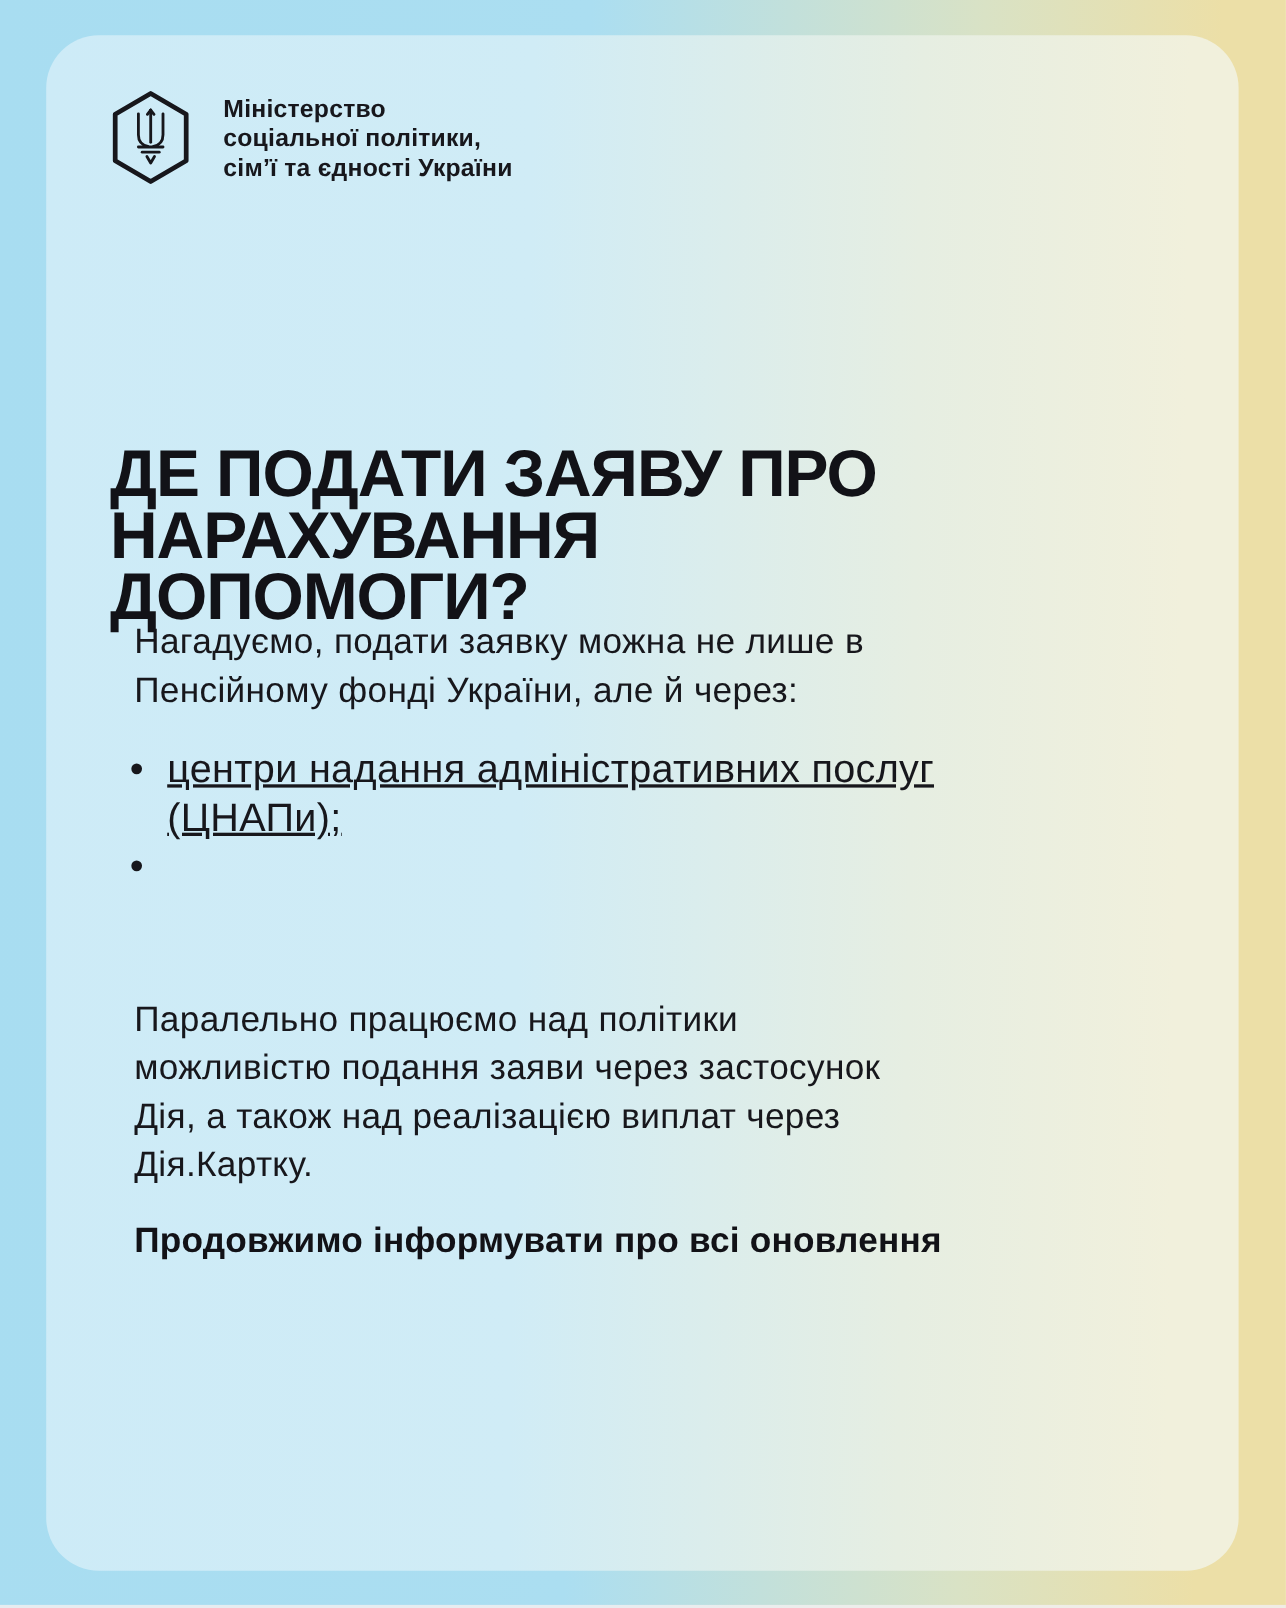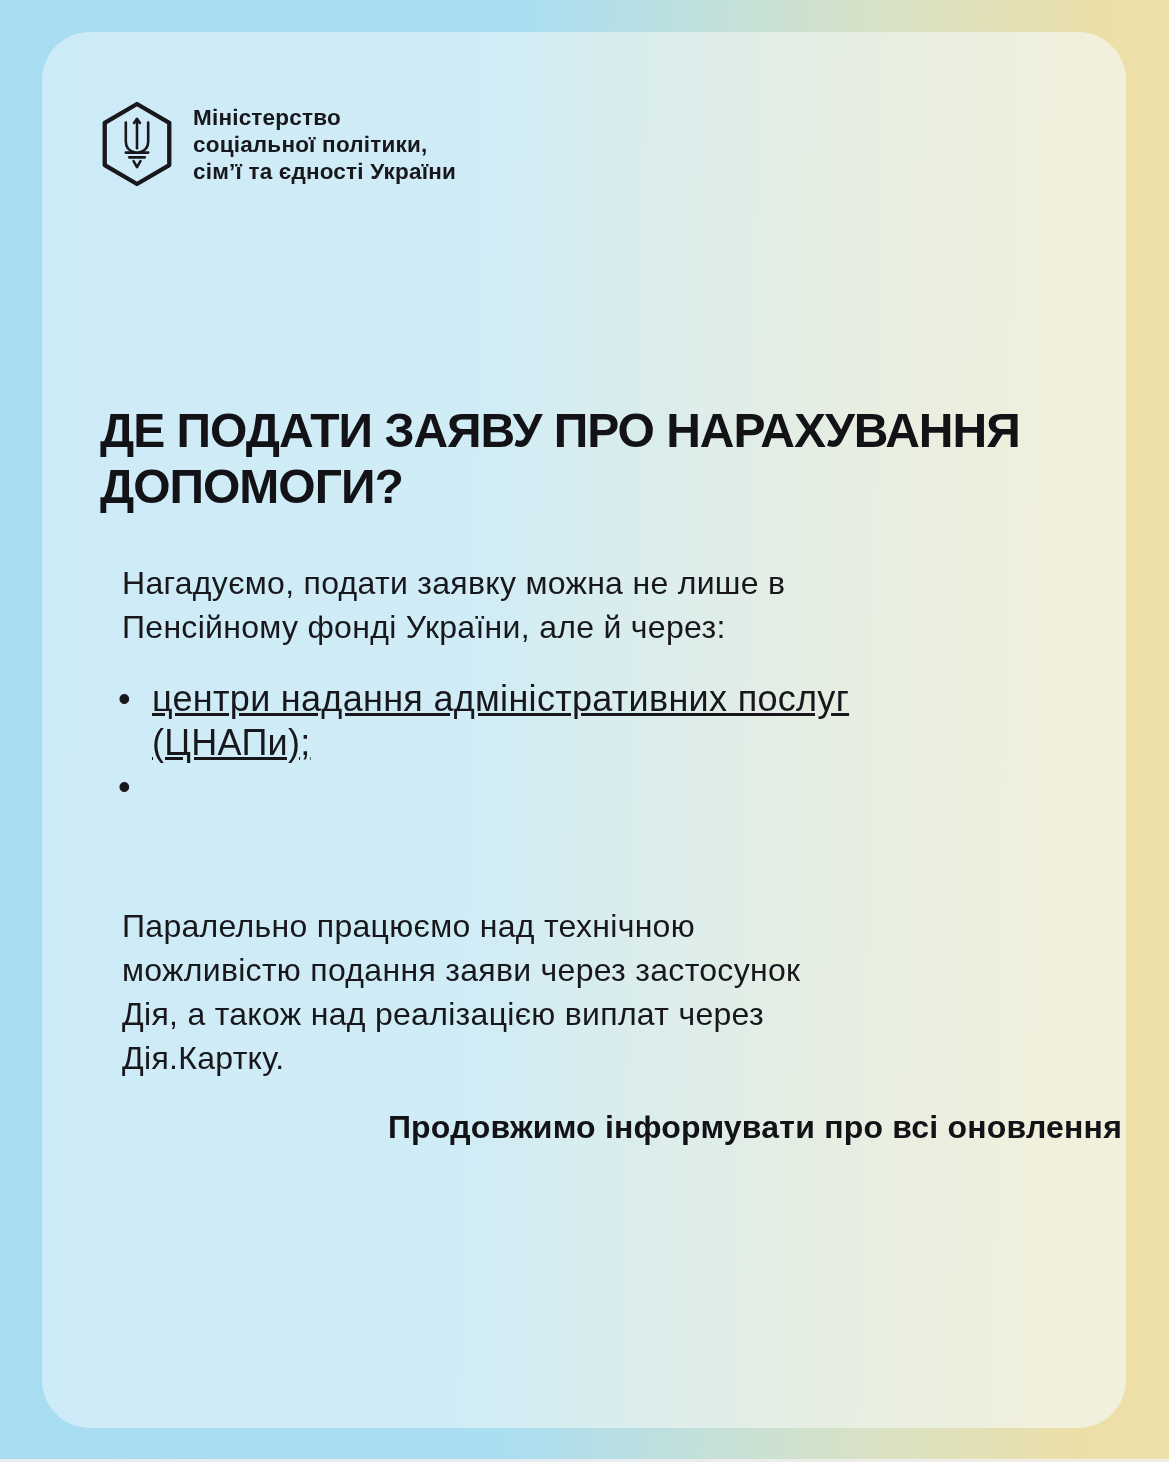--- a/index.html
+++ b/index.html
@@ -28,44 +28,44 @@
     position: absolute;
     left: 0; bottom: 0;
     width: 100%;
     height: 3px;
     background: #f2eff0;
     opacity: .85;
   }
   .brand {
     position: absolute;
     left: 58px;
-    top: 68px;
+    top: 49px;
     display: flex;
     align-items: center;
-    gap: 19px;
+    gap: 29px;
   }
   .emblem svg {
     display: block;
   }
   .brand-name {
     white-space: pre-line;
     font-size: 22.5px;
     line-height: 27px;
     font-weight: 700;
     letter-spacing: 0.2px;
     color: #17171c;
   }
   .title {
     position: absolute;
     left: 58px;
     top: 371px;
     margin: 0;
     width: 1000px;
     white-space: pre-line;
-    font-size: 48px;
+    font-size: 60px;
     line-height: 56px;
     font-weight: 700;
     letter-spacing: -1px;
     color: #121217;
   }
   .bodytext {
     position: absolute;
     left: 70px;
     margin: 10px;
     width: 1000px;
@@ -99,21 +99,20 @@
     left: 18px;
     top: 0;
   }
   .bullets li .li-text { white-space: pre-line; text-decoration: underline; }
   .paragraph { top: 862px; }
   .footer-note {
     top: 1063px;
     font-weight: 700;
     letter-spacing: 0.2px;
     color: #121217;
-    text-align: right;
   }
 </style>
 </head>
 <body>
 
 <div class="card">
 
   <header class="brand">
     <span class="emblem">
       <svg width="74" height="88" viewBox="0 0 86 100" fill="none" xmlns="http://www.w3.org/2000/svg">
@@ -145,21 +144,21 @@
     <li>
       <span class="dot">•</span>
       <span class="li-text">центри надання адміністративних послуг
 (ЦНАПи);</span>
     </li>
     <li>
       <span class="dot">•</span>
     </li>
   </ul>
 
-  <p class="bodytext paragraph">Паралельно працюємо над технічною
+  <p class="bodytext paragraph">Паралельно працюємо над політики
 можливістю подання заяви через застосунок
 Дія, а також над реалізацією виплат через
 Дія.Картку.</p>
 
   <p class="bodytext footer-note">Продовжимо інформувати про всі оновлення</p>
 
 </div>
 
 <div class="bottom-strip"></div>
 

